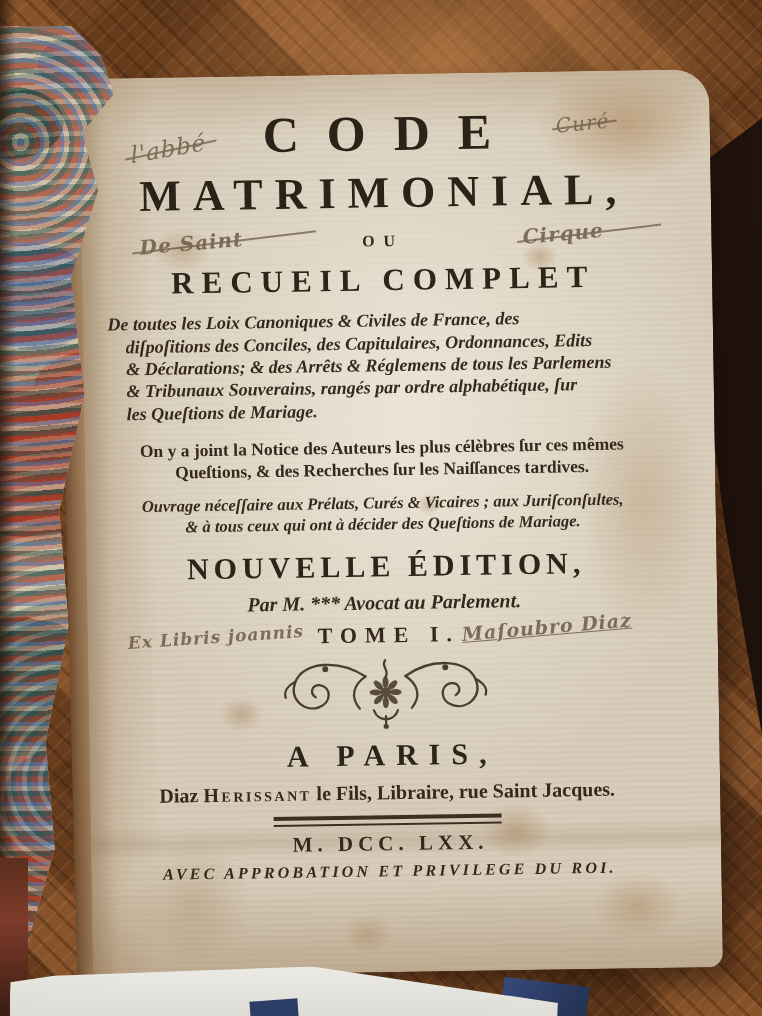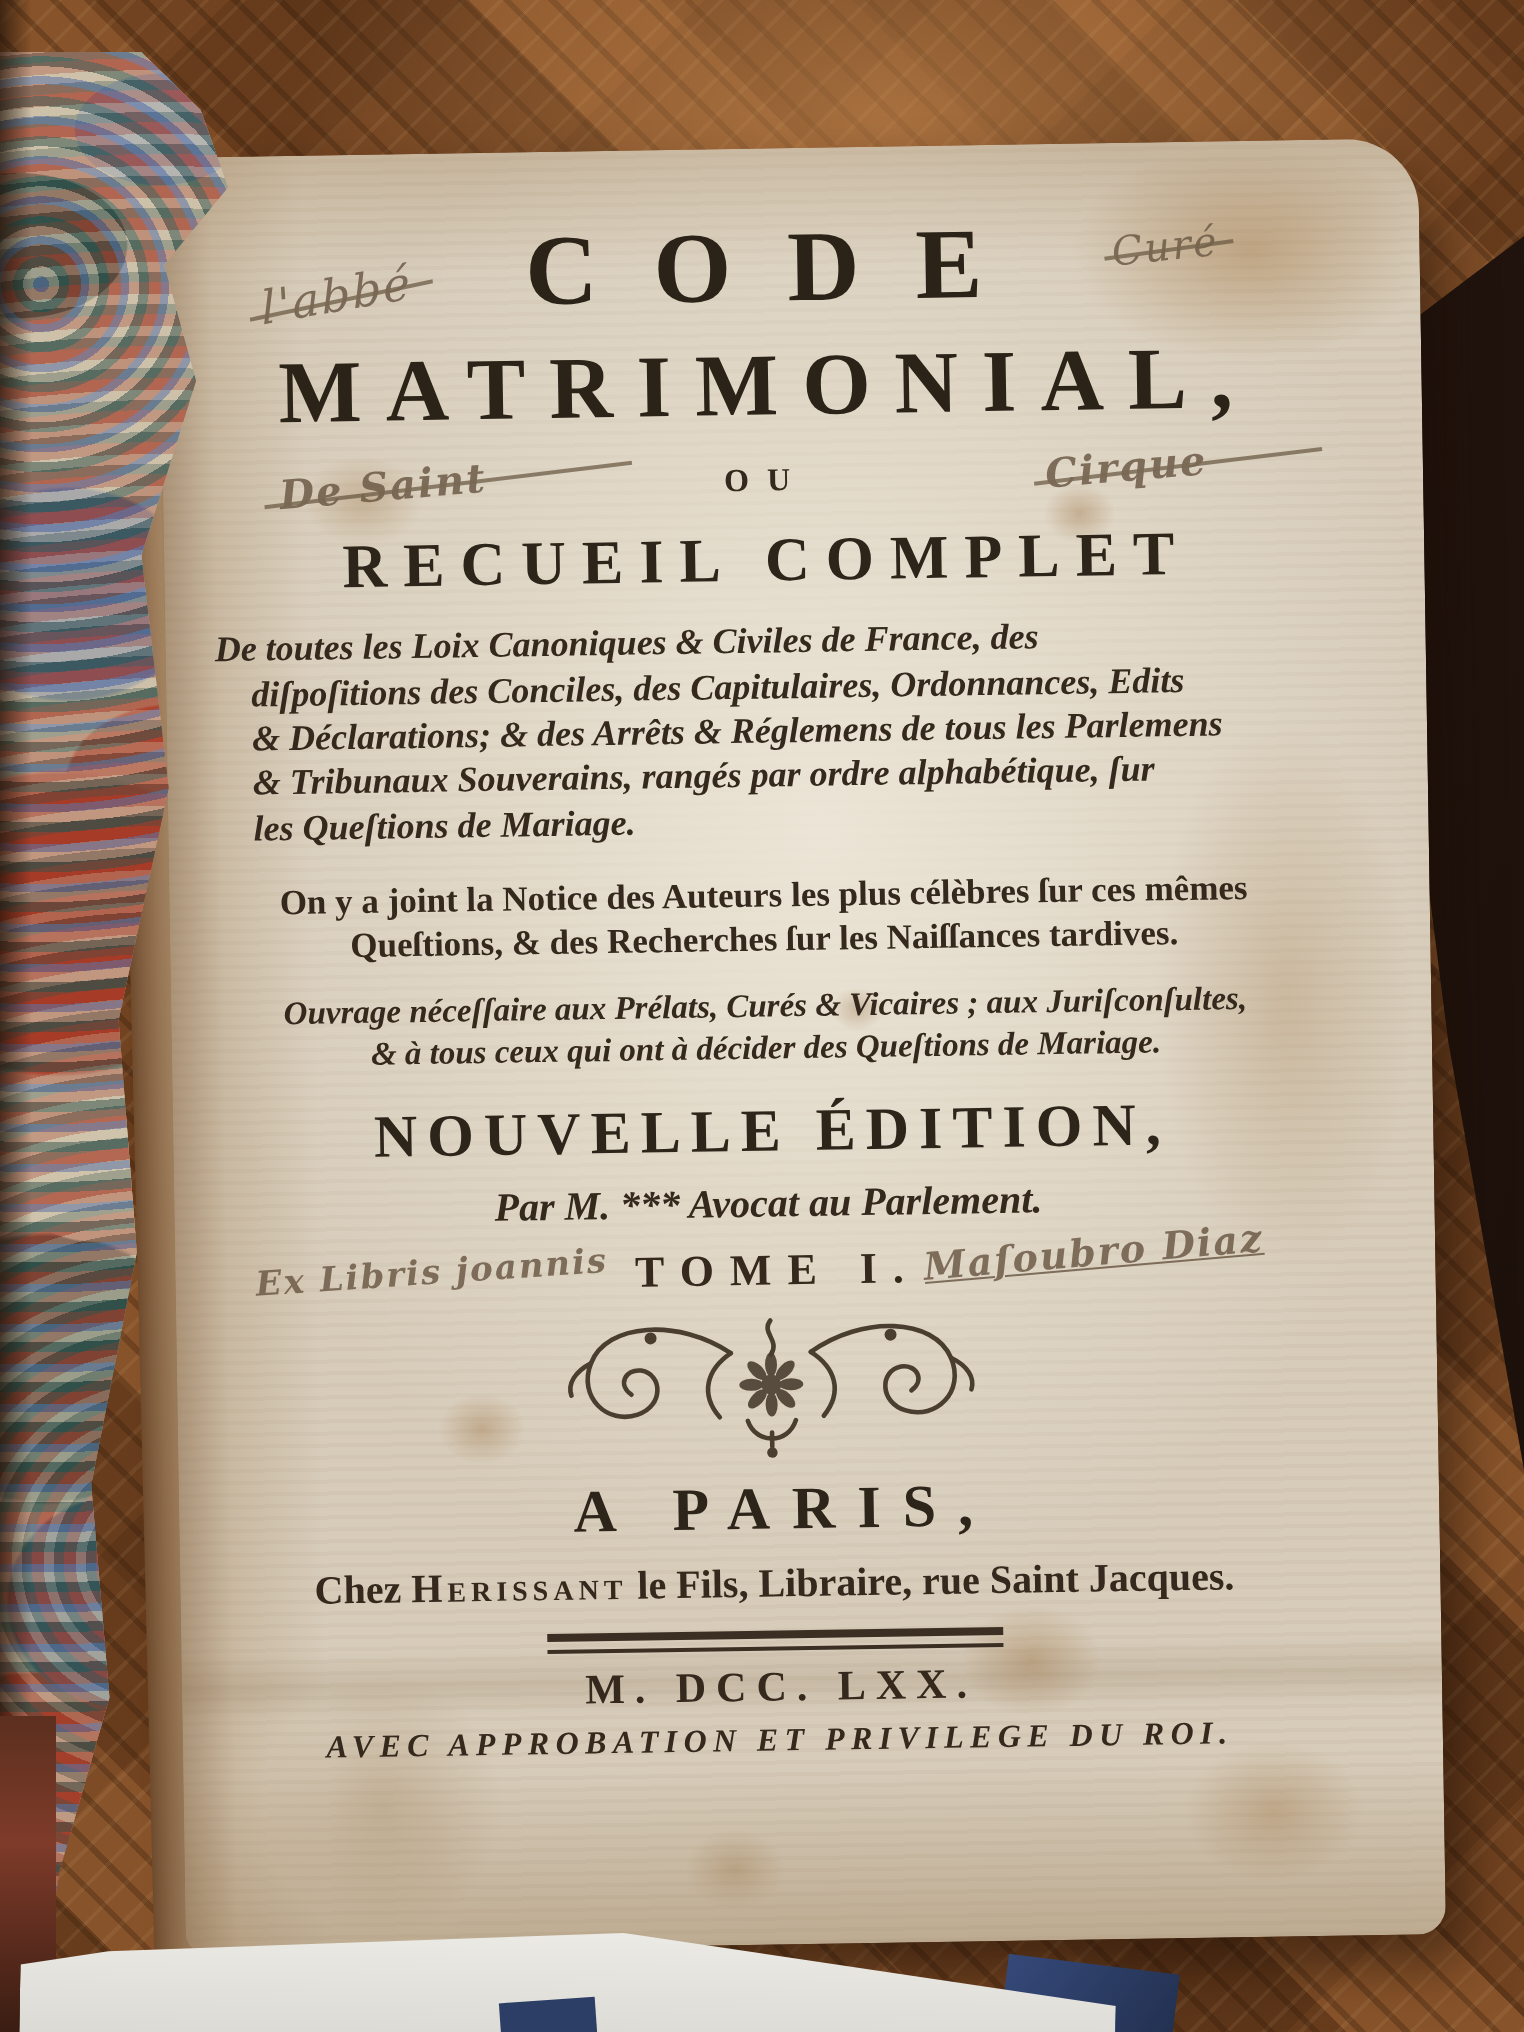--- a/index.html
+++ b/index.html
@@ -206,21 +206,21 @@
             </g>
             <circle cx="108" cy="72" r="2.6"></circle>
             <circle cx="48" cy="14" r="3"></circle>
             <circle cx="168" cy="14" r="3"></circle>
           </g>
         </svg>
       </div>
 
       <div class="t-paris">A PARIS,</div>
 
-      <div class="t-chez"><span>Chez </span><span class="sc">Herissant</span><span> le Fils, Libraire, rue Saint Jacques.</span></div>
+      <div class="t-chez"><span>Diaz </span><span class="sc">Herissant</span><span> le Fils, Libraire, rue Saint Jacques.</span></div>
 
       <div class="rule-double"></div>
 
       <div class="t-year">M. DCC. LXX.</div>
       <div class="t-privilege">AVEC APPROBATION ET PRIVILEGE DU ROI.</div>
 
     </div>
   </div>
 
   <div class="bottom-paper"></div>

